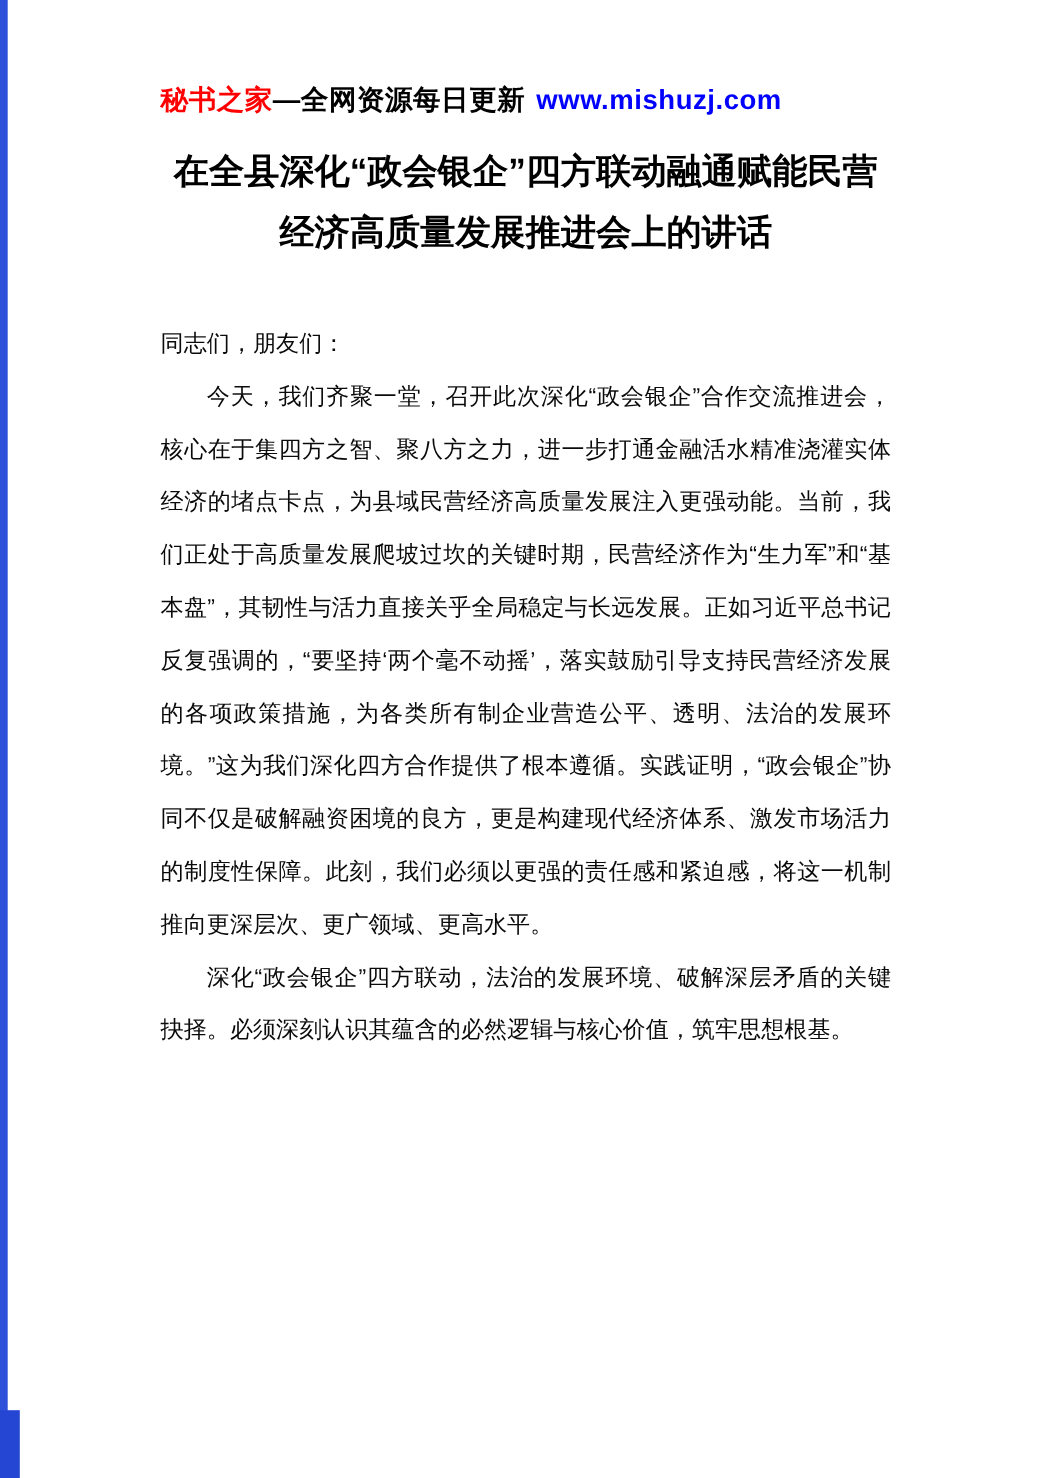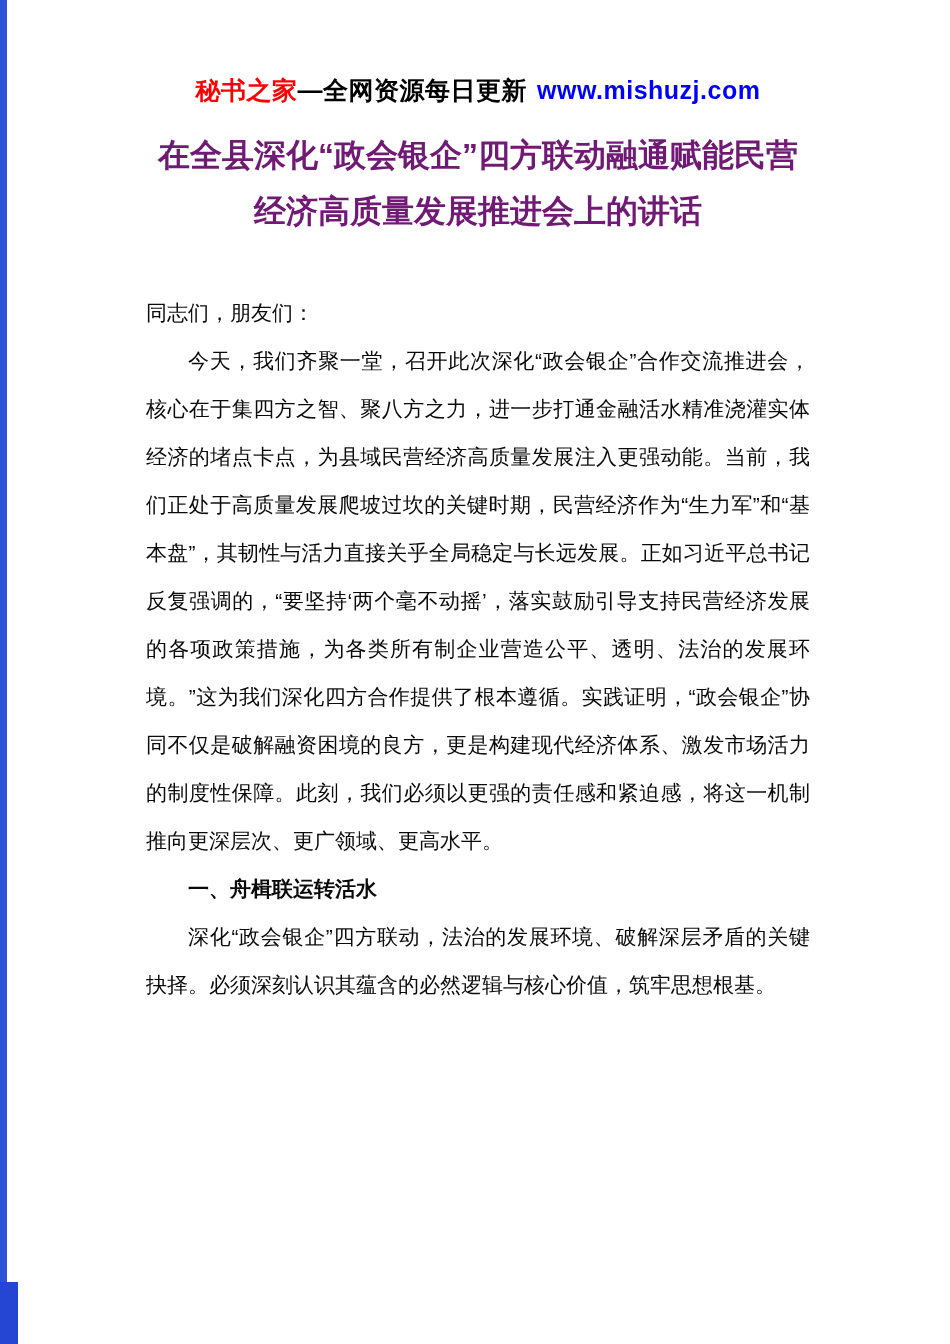--- a/index.html
+++ b/index.html
@@ -25,36 +25,35 @@
     width: 18px; height: 62px;
     background: #2546d3;
   }
   .page {
     position: absolute;
     left: 0; top: 0;
     width: 950px;
     padding: 74px 140px 0 146px;
   }
   .site-header {
-    text-align: center;
     font-size: 25px;
     font-weight: bold;
     letter-spacing: 0.5px;
     white-space: nowrap;
   }
   .site-header .brand { color: #ff0000; }
   .site-header .tagline { color: #000000; }
   .site-header .url { color: #0000ff; margin-left: 10px; }
   .doc-title {
     margin-top: 20px;
     font-size: 32px;
     font-weight: bold;
     line-height: 56px;
     text-align: center;
-    color: #701a75;
+    color: #000000;
   }
   .content {
     margin-top: 50px;
   }
   .content p {
     font-size: 21px;
     line-height: 48px;
     color: #0a0a0a;
     text-align: justify;
   }
@@ -72,17 +71,16 @@
 
   <div class="site-header">
     <span class="brand">秘书之家</span><span class="tagline">—全网资源每日更新</span><span class="url">www.mishuzj.com</span>
   </div>
 
   <h1 class="doc-title">在全县深化“政会银企”四方联动融通赋能民营经济高质量发展推进会上的讲话</h1>
 
   <div class="content">
     <p class="p-salutation">同志们，朋友们：</p>
     <p class="p-body">今天，我们齐聚一堂，召开此次深化“政会银企”合作交流推进会，核心在于集四方之智、聚八方之力，进一步打通金融活水精准浇灌实体经济的堵点卡点，为县域民营经济高质量发展注入更强动能。当前，我们正处于高质量发展爬坡过坎的关键时期，民营经济作为“生力军”和“基本盘”，其韧性与活力直接关乎全局稳定与长远发展。正如习近平总书记反复强调的，“要坚持‘两个毫不动摇’，落实鼓励引导支持民营经济发展的各项政策措施，为各类所有制企业营造公平、透明、法治的发展环境。”这为我们深化四方合作提供了根本遵循。实践证明，“政会银企”协同不仅是破解融资困境的良方，更是构建现代经济体系、激发市场活力的制度性保障。此刻，我们必须以更强的责任感和紧迫感，将这一机制推向更深层次、更广领域、更高水平。</p>
-    <p class="p-heading">一、舟楫联运转活水</p>
     <p class="p-body">深化“政会银企”四方联动，法治的发展环境、破解深层矛盾的关键抉择。必须深刻认识其蕴含的必然逻辑与核心价值，筑牢思想根基。</p>
   </div>
 
 </div>
 
 </body></html>

